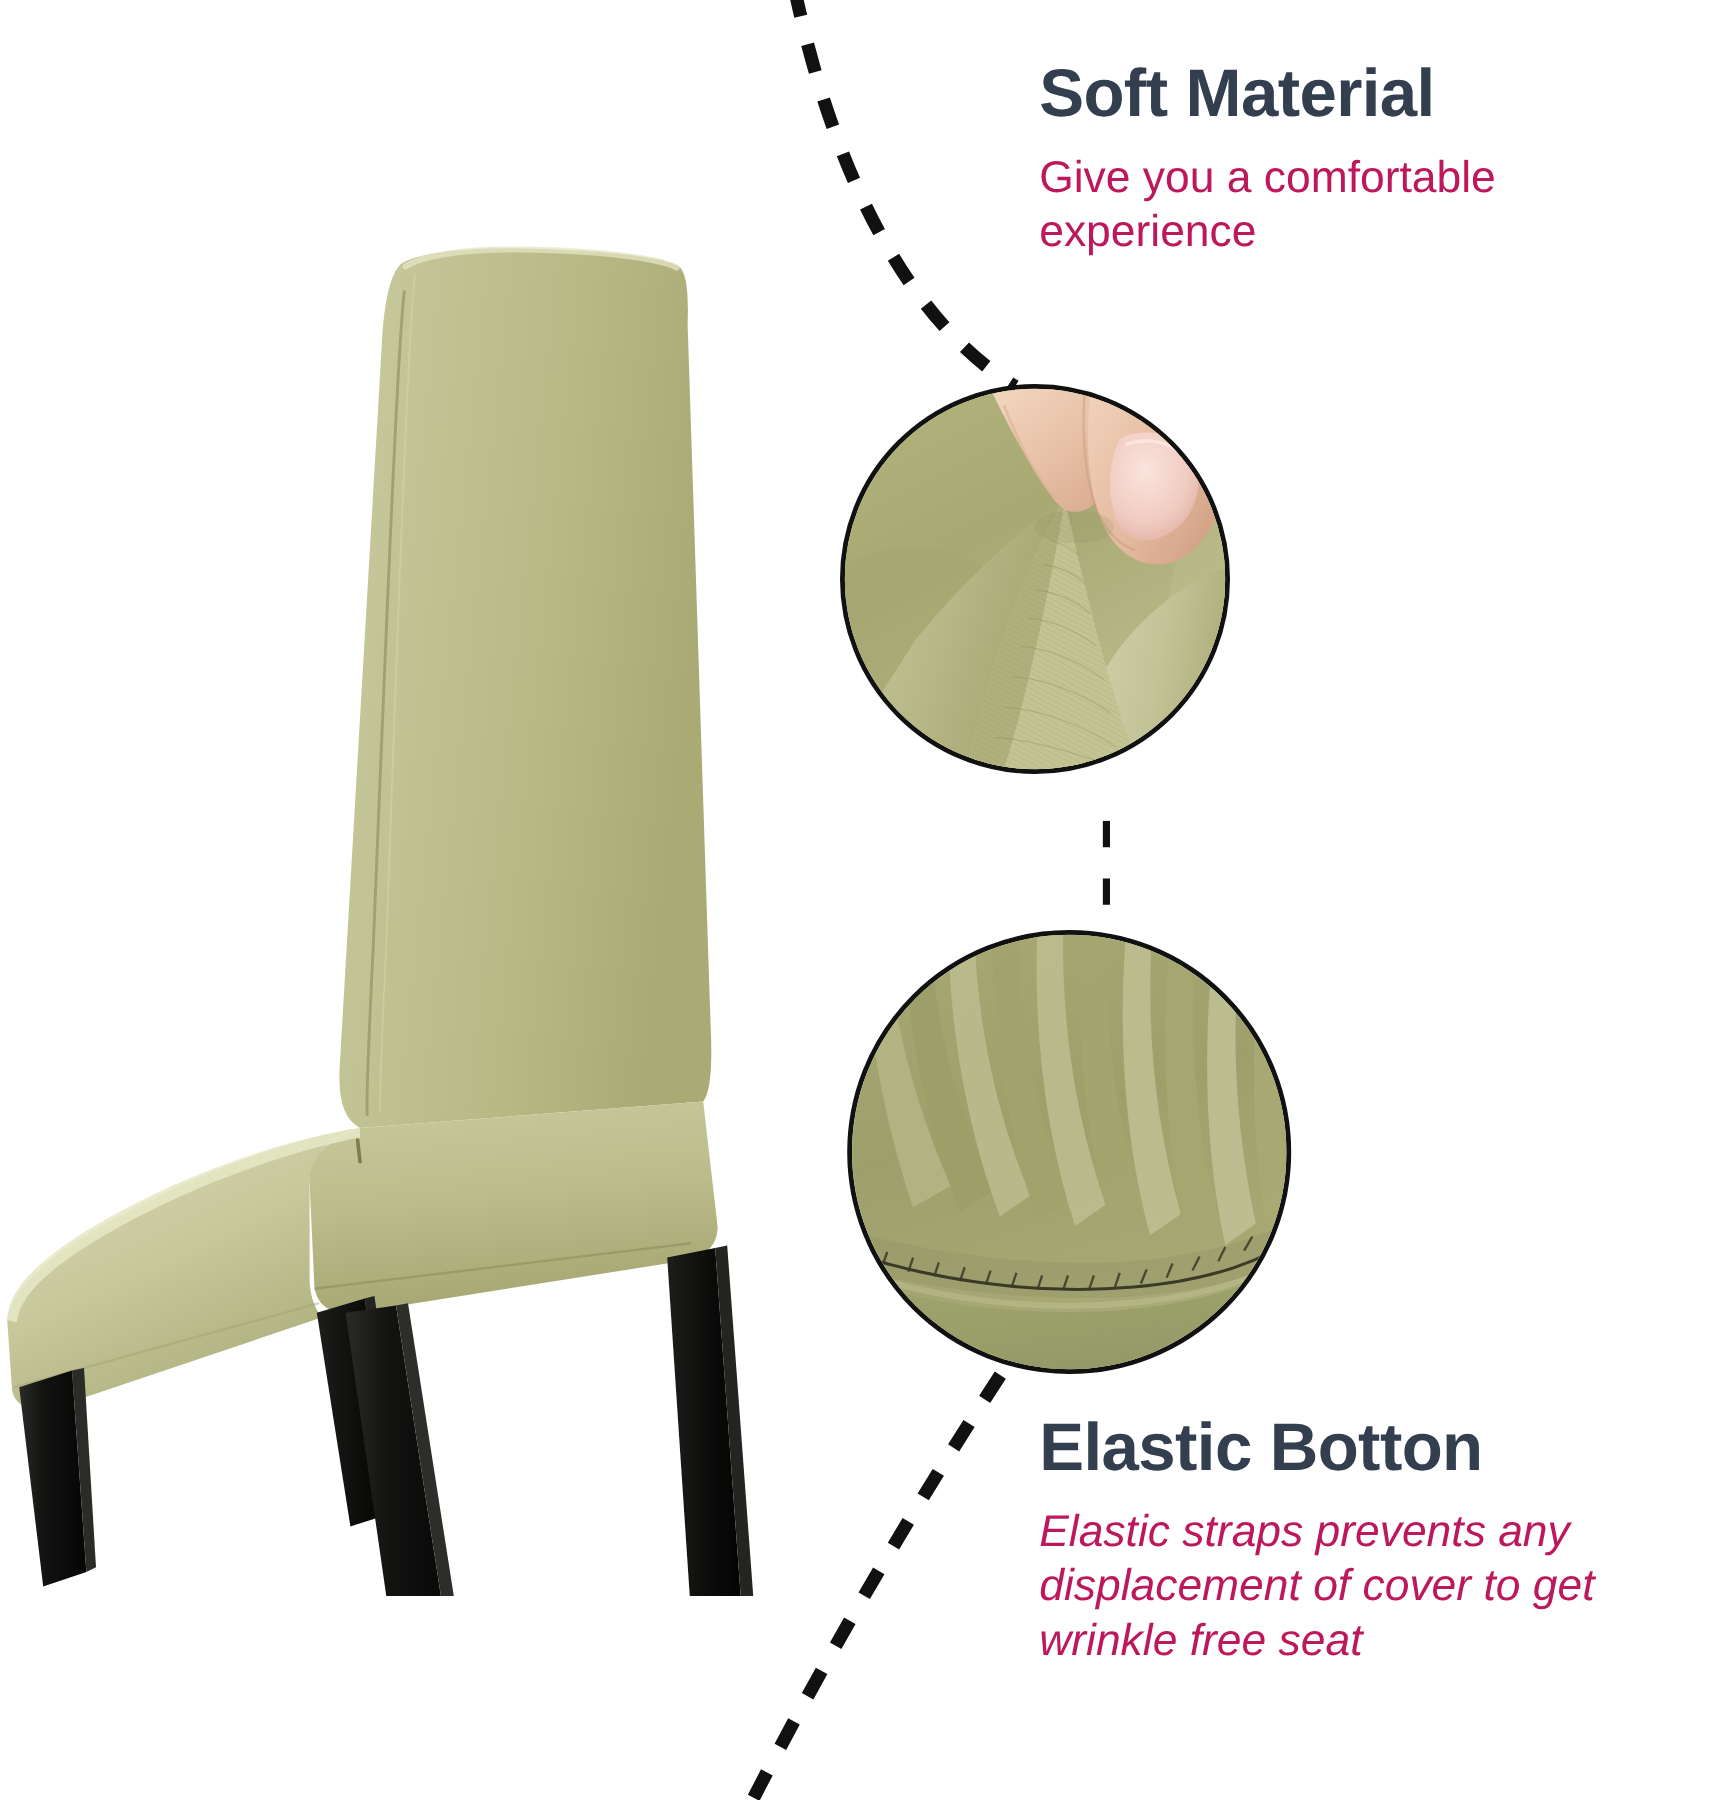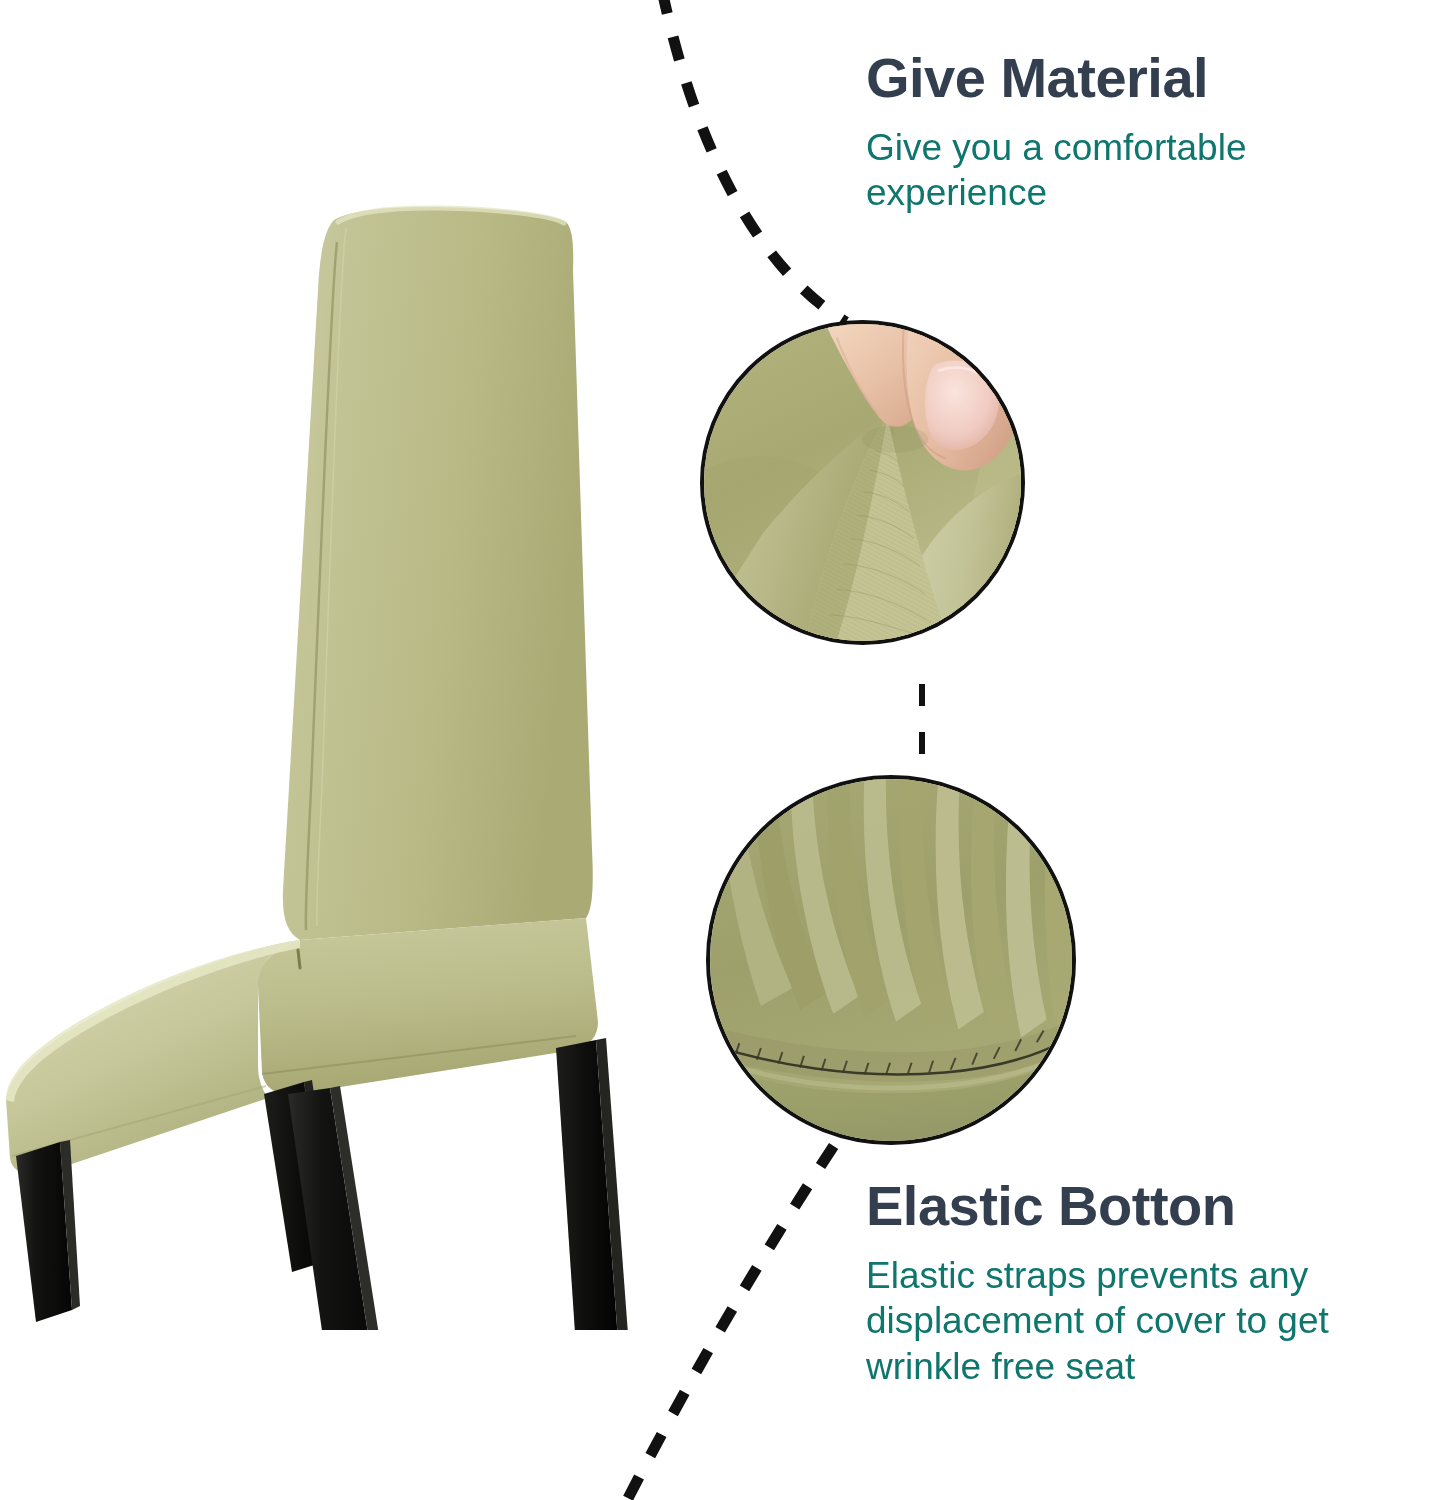--- a/index.html
+++ b/index.html
@@ -63,24 +63,25 @@
     line-height: 1.06;
     letter-spacing: -0.5px;
     color: #333e4f;
     margin: 0;
     white-space: nowrap;
   }
   .feature-desc {
     font-size: 37px;
     font-weight: 400;
     line-height: 1.22;
-    color: #0f766e;
+    color: #be185d;
     margin: 18px 0 0 0;
   }
   .feature-block-bottom .feature-desc {
+    font-style: italic;
   }
 
   
   .detail-circle {
     position: absolute;
     border-radius: 50%;
     border: 4px solid #111111;
     overflow: hidden;
     box-sizing: border-box;
   }
@@ -395,21 +396,21 @@
                C 314 310, 356 292, 382 272
                L 382 380 L -10 380 Z" fill="url(#weave)"></path>
 
       <path d="M 0 286 C 70 310, 156 322, 244 313 C 310 306, 350 290, 378 272" fill="none" stroke="#c2c396" stroke-width="5" opacity="0.45"></path>
     </svg>
   </div>
 
   <div class="feature-col">
 
     <section class="feature-block-top">
-      <h1 class="feature-title">Give Material</h1>
+      <h1 class="feature-title">Soft Material</h1>
       <p class="feature-desc">Give you a comfortable experience</p>
     </section>
 
     <section class="feature-block-bottom">
       <h1 class="feature-title">Elastic Botton</h1>
       <p class="feature-desc">Elastic straps prevents any displacement of cover to get wrinkle free seat</p>
     </section>
 
   </div>
 

